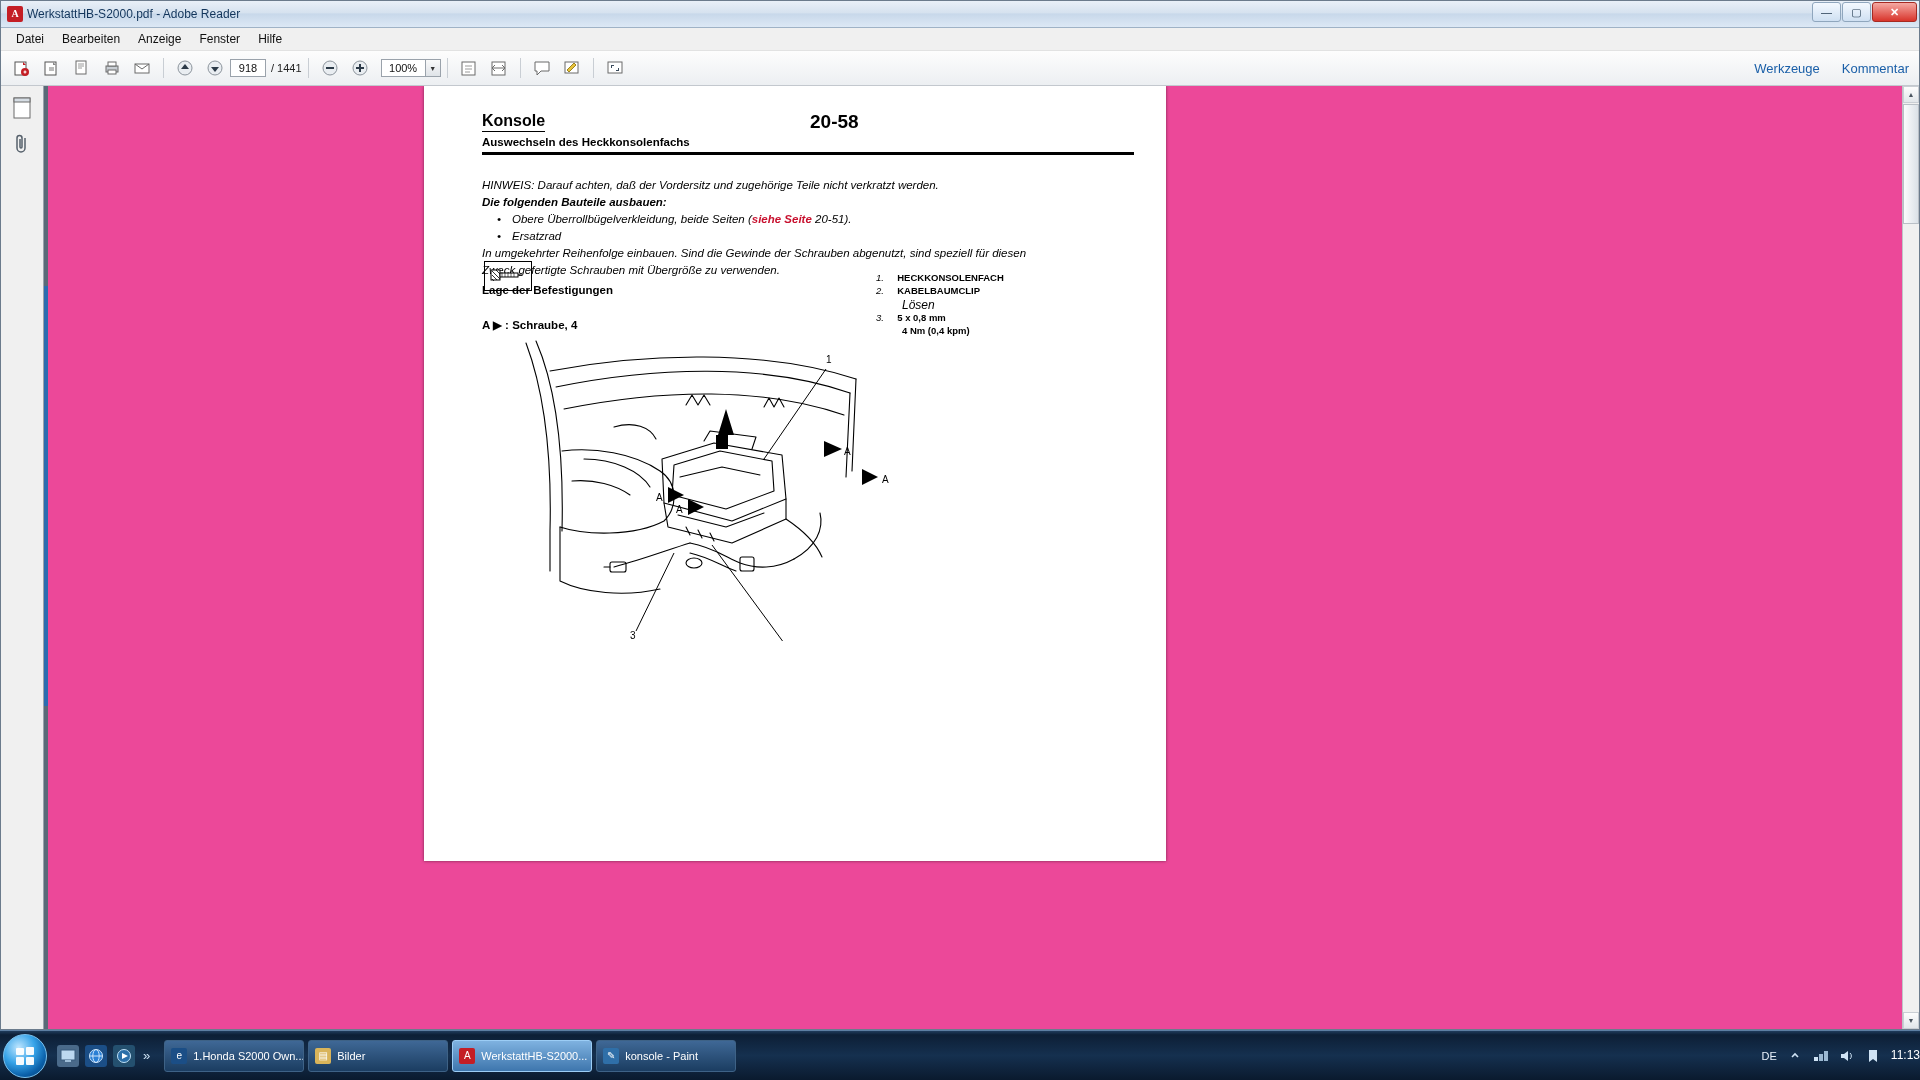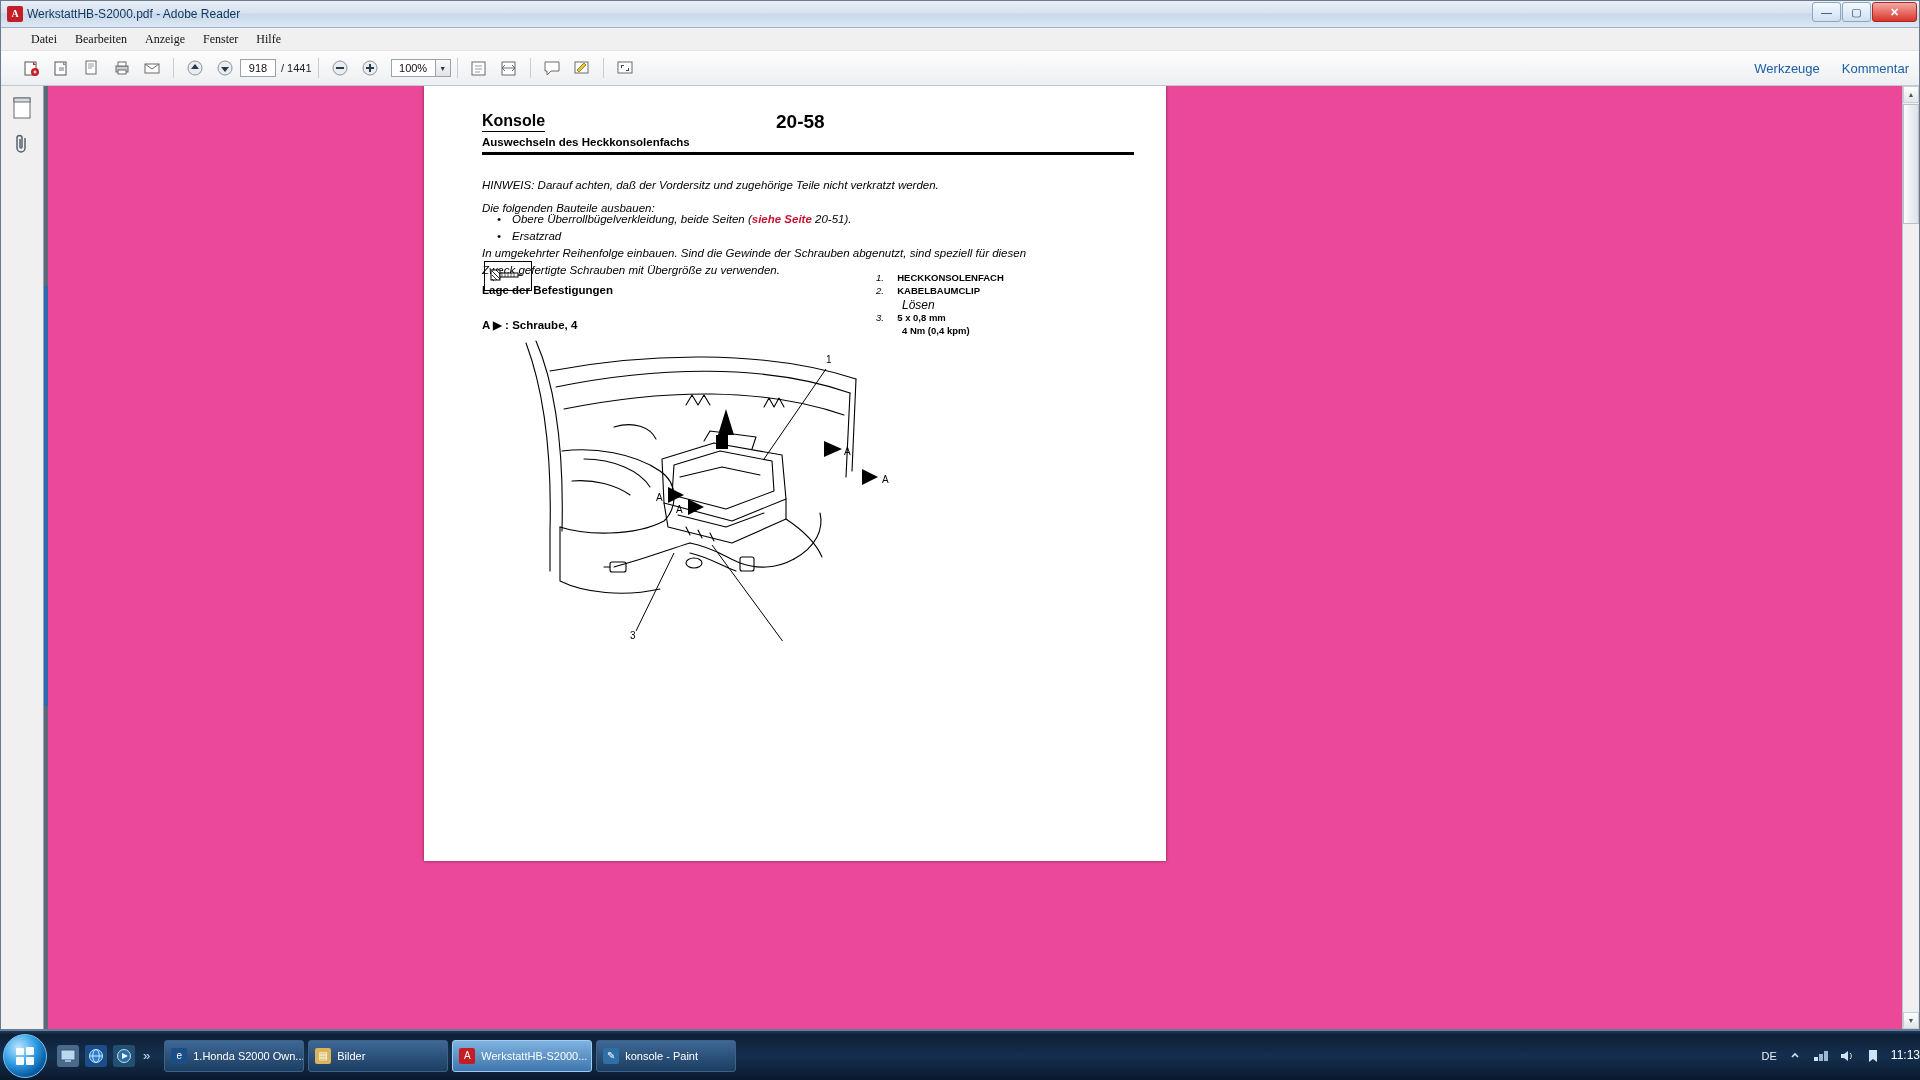--- a/index.html
+++ b/index.html
@@ -76,39 +76,38 @@
     color: #fff;
     font-weight: bold;
   }
 
   
   #menubar {
     height: 22px;
     background: #f0f0f0;
     display: flex;
     align-items: center;
-    padding-left: 21px;
+    padding-left: 6px;
     border-bottom: 1px solid #e2e2e2;
     flex: none;
-    font-family: Liberation Serif, serif;
   }
   #menubar .menu-item {
     font-size: 12px;
     color: #111;
     padding: 2px 9px;
   }
 
   
   #toolbar {
     height: 34px;
     background: linear-gradient(to bottom, #fdfdfd, #eceff2);
     border-bottom: 1px solid #c3c8ce;
     display: flex;
     align-items: center;
-    padding: 0 16px;
+    padding: 0 6px;
     flex: none;
     position: relative;
   }
   .tb-btn {
     width: 26px; height: 24px;
     margin: 0 1px;
     display: flex;
     align-items: center;
     justify-content: center;
     border: 1px solid transparent;
@@ -249,21 +248,21 @@
     color: #000;
   }
   #hdr-title {
     left: 58px; top: 26px;
     font-size: 16px;
     font-weight: bold;
     border-bottom: 1.5px solid #000;
     padding-bottom: 1px;
   }
   #hdr-pageno {
-    left: 352px; top: 25px;
+    left: 386px; top: 25px;
     font-size: 19px;
     font-weight: bold;
   }
   #hdr-sub {
     left: 58px; top: 50px;
     font-size: 11.5px;
     font-weight: bold;
   }
   #hdr-rule {
     left: 58px; top: 66px;
@@ -550,21 +549,21 @@
       <div class="edge-strip" style="top:620px;height:360px;background:#5a6a78;"></div>
 
       <div id="page">
 
         <div class="pg" id="hdr-title">Konsole</div>
         <div class="pg" id="hdr-pageno">20-58</div>
         <div class="pg" id="hdr-sub">Auswechseln des Heckkonsolenfachs</div>
         <div class="pg" id="hdr-rule"></div>
 
         <div class="pg body-line ital" style="top:93px;">HINWEIS: Darauf achten, daß der Vordersitz und zugehörige Teile nicht verkratzt werden.</div>
-        <div class="pg body-line ital" style="top:116px;">Die folgenden Bauteile ausbauen:</div>
+        <div class="pg body-line ital" style="top:110px;font-weight:bold;">Die folgenden Bauteile ausbauen:</div>
 
         <div class="pg bullet ital" style="top:127px;">
           <span class="dia">•</span><span>Obere Überrollbügelverkleidung, beide Seiten (</span><span class="red">siehe Seite</span><span> 20-51).</span>
         </div>
         <div class="pg bullet ital" style="top:144px;">
           <span class="dia">•</span><span>Ersatzrad</span>
         </div>
 
         <div class="pg body-line ital" style="top:161px;">In umgekehrter Reihenfolge einbauen. Sind die Gewinde der Schrauben abgenutzt, sind speziell für diesen</div>
         <div class="pg body-line ital" style="top:178px;">Zweck gefertigte Schrauben mit Übergröße zu verwenden.</div>

